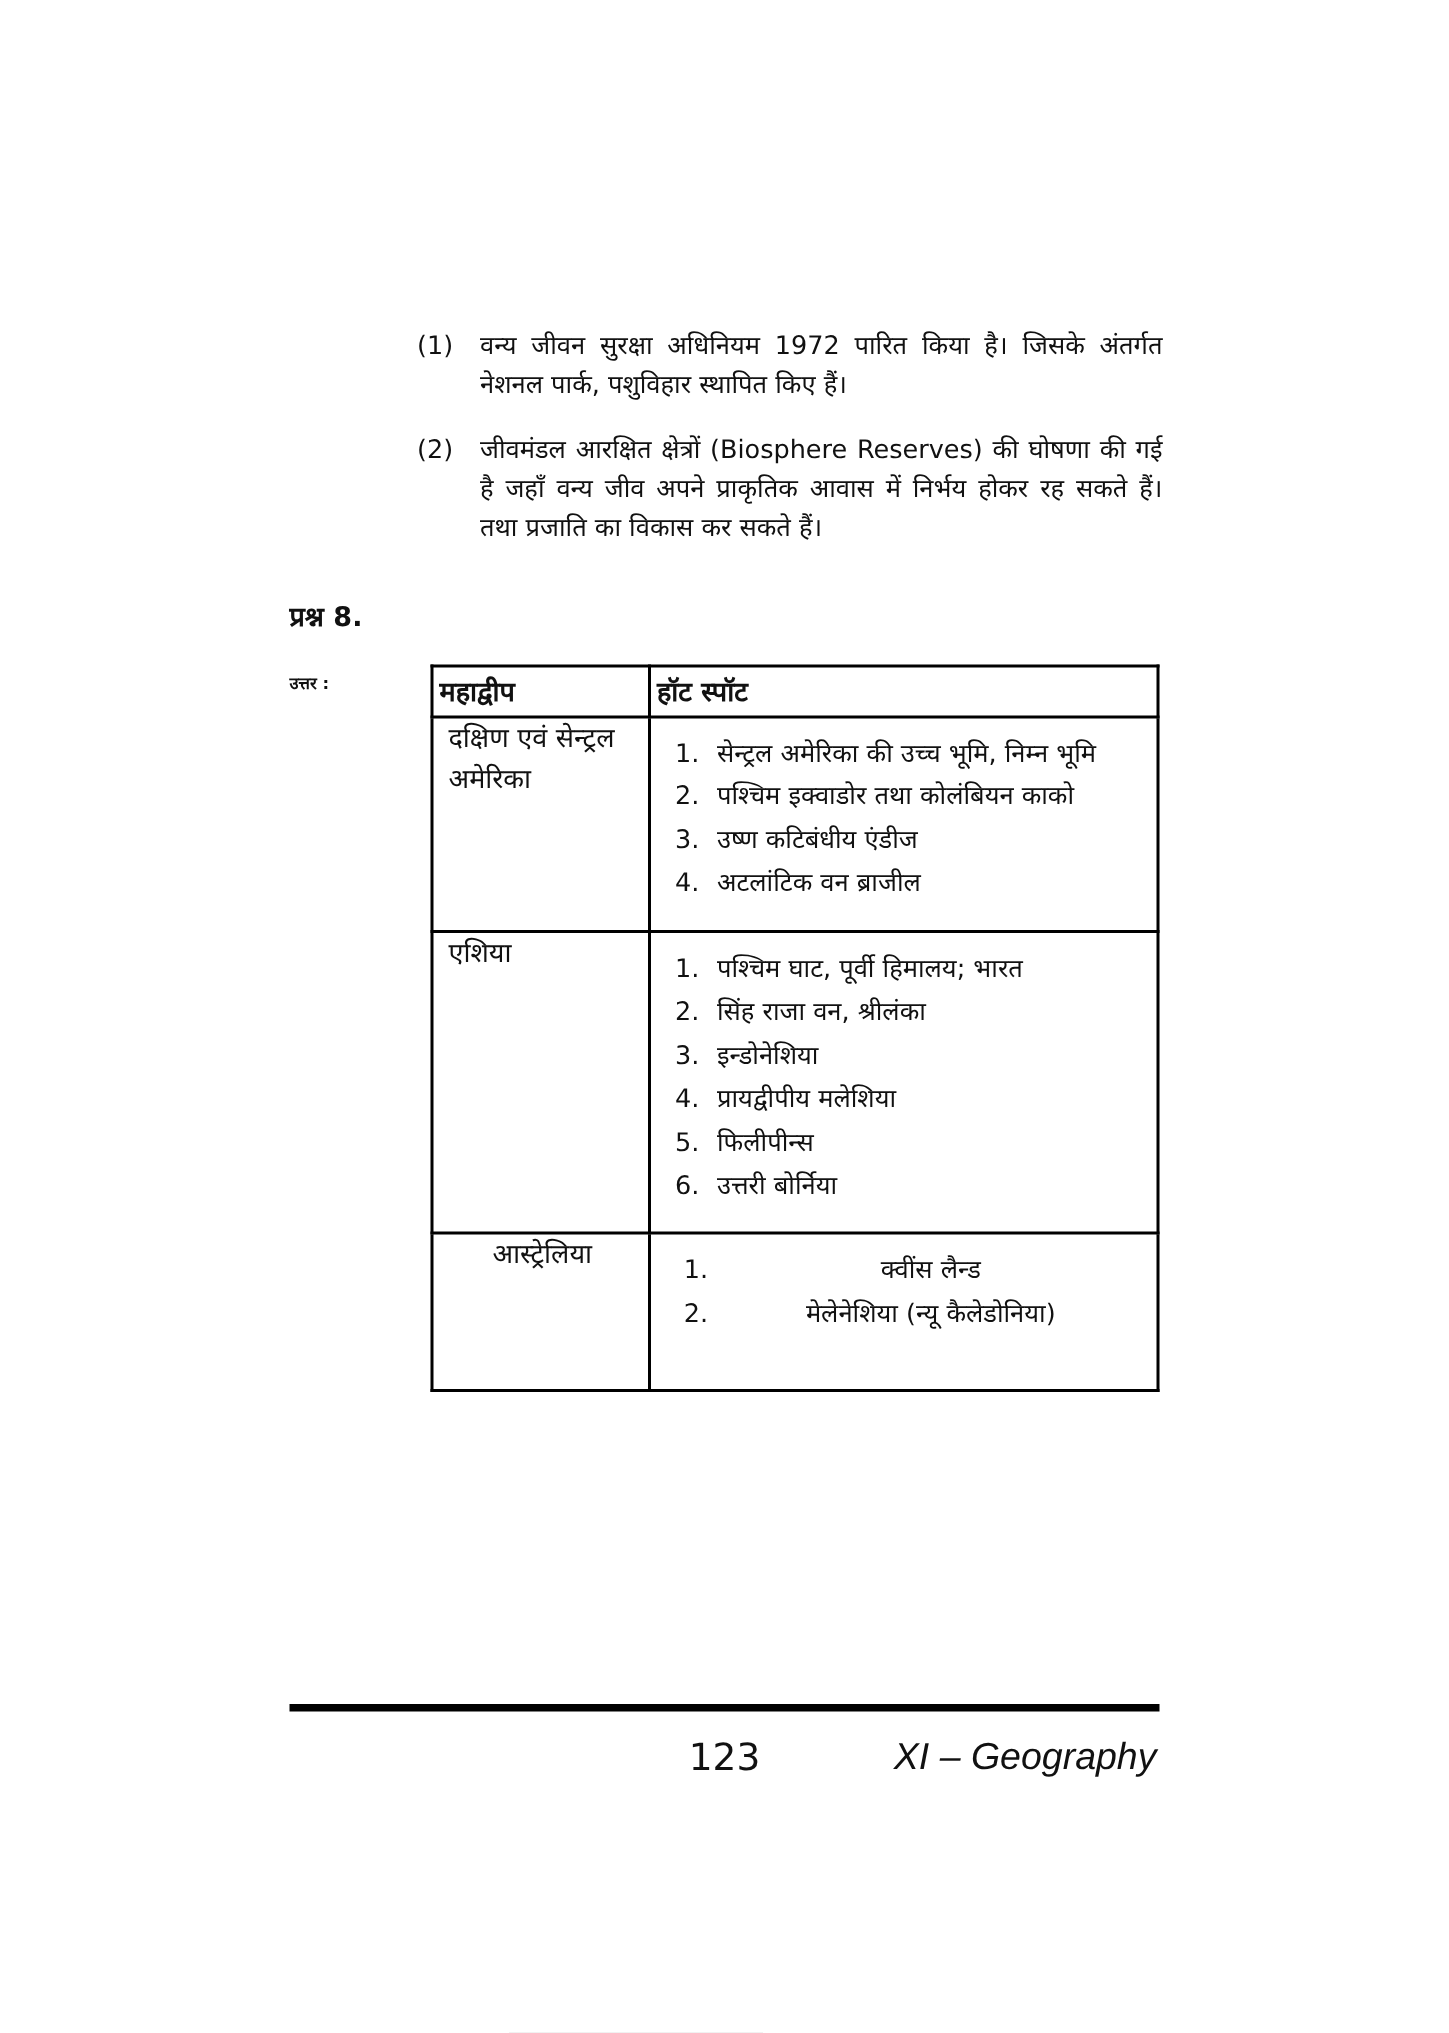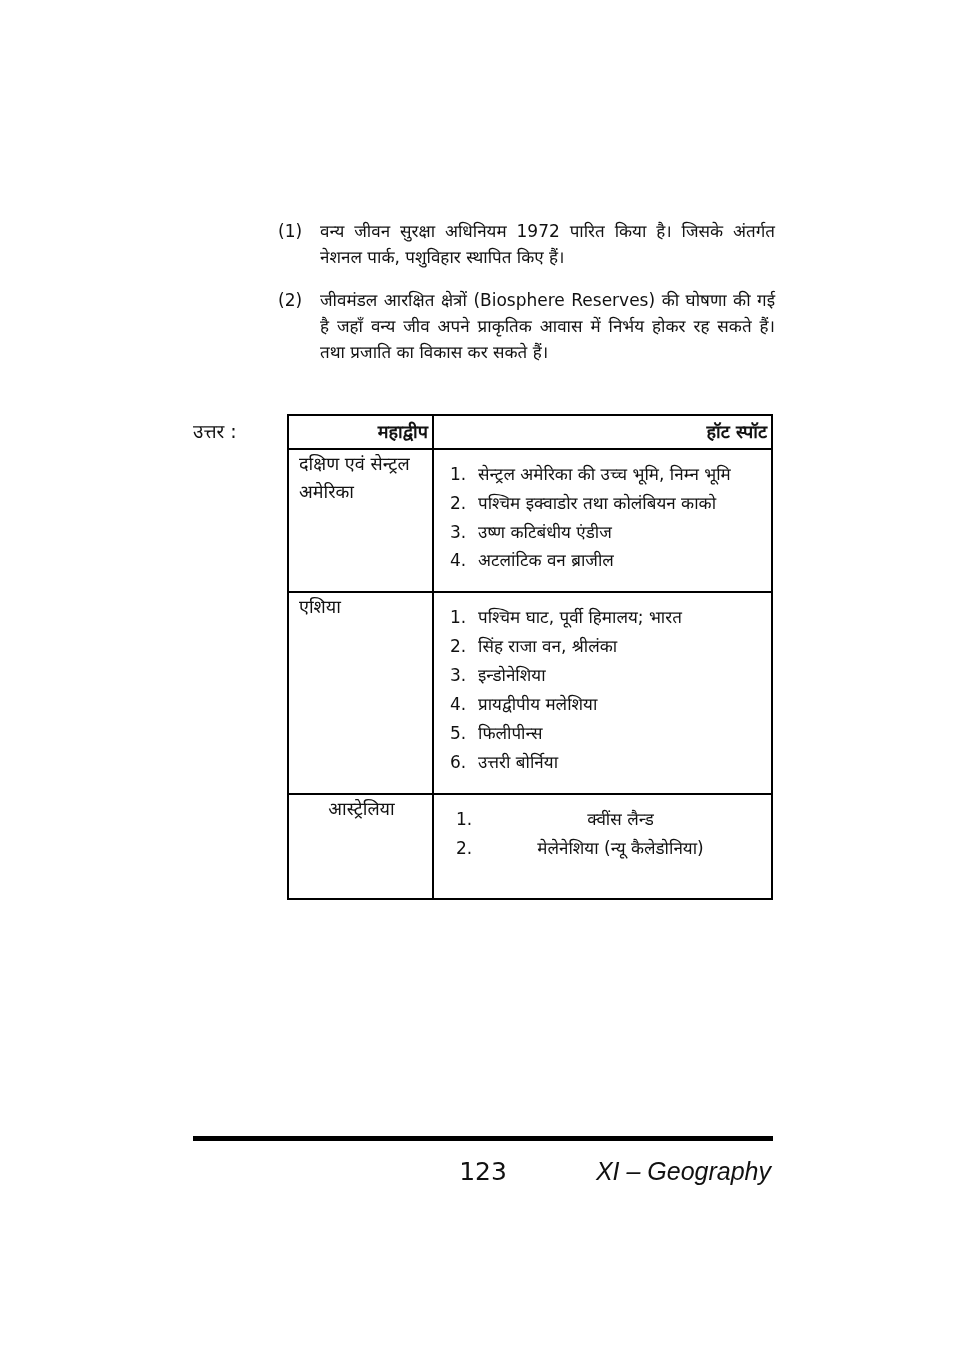--- a/index.html
+++ b/index.html
@@ -59,39 +59,40 @@
     font-weight: bold;
   }
 
   
   .answer-row {
     display: flex;
     margin-top: 16px;
   }
   .a-label {
     flex: 0 0 94px;
-    font-size: 19px;
+    font-size: 11px;
     padding-top: 4px;
+    font-weight: bold;
   }
   table.hotspot-table {
     border-collapse: collapse;
     width: 484px;
     table-layout: fixed;
   }
   table.hotspot-table th,
   table.hotspot-table td {
     border: 2px solid #000;
     vertical-align: top;
   }
   table.hotspot-table col.c1 { width: 145px; }
   table.hotspot-table col.c2 { width: 339px; }
   table.hotspot-table th {
     font-size: 18px;
     font-weight: bold;
-    text-align: right;
+    text-align: left;
     padding: 3px 4px 5px 4px;
   }
   td.continent-cell {
     font-weight: normal;
     font-size: 18px;
     padding: 0 8px 16px 10px;
     line-height: 1.55;
   }
   td.spots-cell {
     padding: 10px 8px 16px 16px;
@@ -145,20 +146,21 @@
       <span class="point-num">(1)</span>
       <span class="point-text">वन्य जीवन सुरक्षा अधिनियम 1972 पारित किया है। जिसके अंतर्गत नेशनल पार्क, पशुविहार स्थापित किए हैं।</span>
     </div>
 
     <div class="intro-point">
       <span class="point-num">(2)</span>
       <span class="point-text">जीवमंडल आरक्षित क्षेत्रों (Biosphere Reserves) की घोषणा की गई है जहाँ वन्य जीव अपने प्राकृतिक आवास में निर्भय होकर रह सकते हैं। तथा प्रजाति का विकास कर सकते हैं।</span>
     </div>
 
     <div class="question-row">
+      <span class="q-label">प्रश्न 8.</span>
     </div>
 
     <div class="answer-row">
       <span class="a-label">उत्तर :</span>
       <table class="hotspot-table">
         <colgroup>
             <col class="c1">
             <col class="c2">
           </colgroup>
         <thead>

